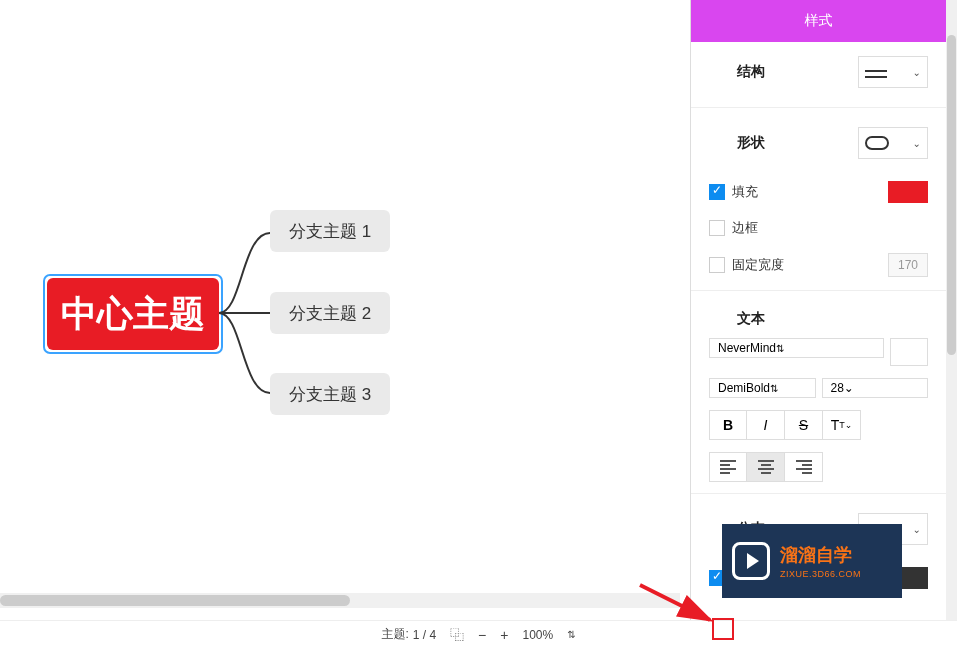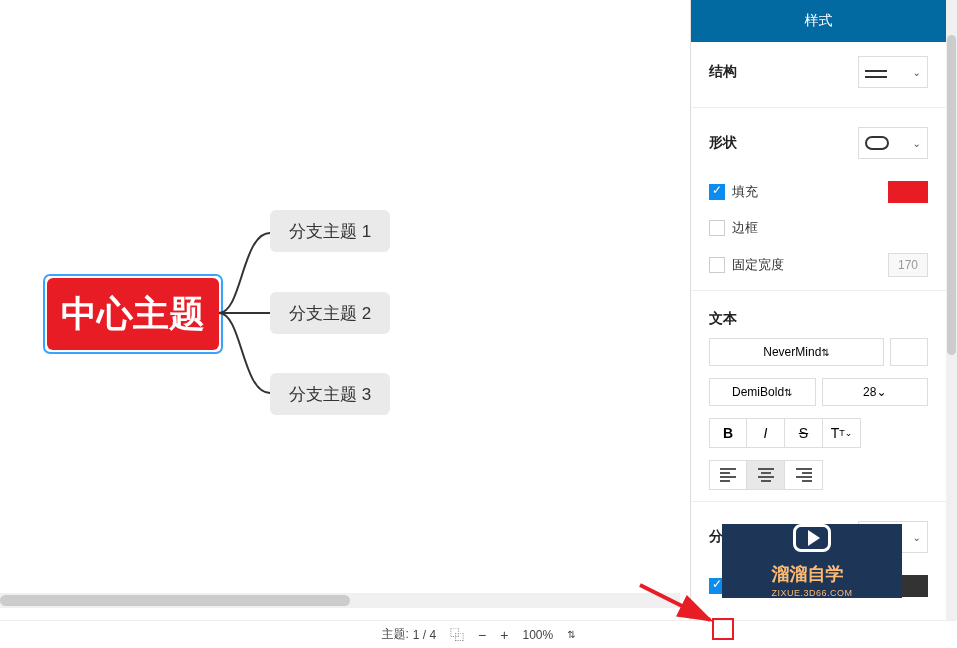--- a/index.html
+++ b/index.html
@@ -15,58 +15,58 @@
     .branch-topic { position: absolute; width: 120px; height: 42px; background: #eaeaea; border-radius: 6px; display: flex; align-items: center; justify-content: center; color: #333; font-size: 17px; }
     .bt1 { left: 270px; top: 210px; }
     .bt2 { left: 270px; top: 292px; }
     .bt3 { left: 270px; top: 373px; }
     
     .connector { position: absolute; stroke: #333; stroke-width: 2; fill: none; }
     
     .sidebar { position: absolute; right: 11px; top: 0; width: 256px; height: 648px; background: #fff; border-left: 1px solid #ddd; }
     .sb-tabs { display: flex; height: 42px; }
     .sb-tab { flex: 1; display: flex; align-items: center; justify-content: center; font-size: 14px; cursor: pointer; }
-    .sb-tab.active { background: #0369a1; color: #fff; font-weight: 500; }
+    .sb-tab.active { background: #d946ef; color: #fff; font-weight: 500; }
     .sb-tab.inactive { background: #fff; color: #666; }
     
     .sb-row { display: flex; align-items: center; padding: 14px 18px; justify-content: space-between; }
-    .sb-label { font-size: 14px; font-weight: 600; color: #222; }
+    .sb-label { font-size: 14px; font-weight: 600; color: #222; margin-left: 28px; }
     .sb-dropdown { width: 70px; height: 32px; border: 1px solid #ddd; background: #fff; display: flex; align-items: center; justify-content: space-between; padding: 0 6px; cursor: pointer; }
     .sb-dropdown .caret { font-size: 10px; color: #555; }
     
     .check-row { display: flex; align-items: center; padding: 8px 18px; justify-content: space-between; font-size: 13px; color: #333; }
     .check-left { display: flex; align-items: center; gap: 7px; }
     .chk { width: 16px; height: 16px; border: 1px solid #ccc; display: inline-block; position: relative; }
     .chk.checked { background: #0d8cf0; border-color: #0d8cf0; }
     .chk.checked::after { content: '✓'; color: #fff; font-size: 12px; position: absolute; left: 2px; top: -2px; }
     .color-swatch { width: 40px; height: 22px; background: #e81c25; }
     .color-swatch.dark { background: #333; }
     .width-input { width: 40px; height: 24px; border: 1px solid #ddd; text-align: center; font-size: 12px; color: #999; background: #f8f8f8; }
     
     .divider { height: 1px; background: #eee; margin: 5px 0; }
     
     .font-row { padding: 6px 18px; display: flex; gap: 6px; }
-    .font-select { flex: 1; height: 28px; border: 1px solid #ddd; display: flex; align-items: center; justify-content: center; padding: 0 8px; font-size: 12px; cursor: pointer; }
+    .font-select { flex: 1; height: 20px; border: 1px solid #ddd; display: flex; align-items: center; justify-content: flex-start; padding: 0 8px; font-size: 12px; cursor: pointer; }
     .font-small { width: 45px; }
     .font-color { width: 38px; height: 28px; border: 1px solid #ddd; background: #fff; }
     
     .btn-group { display: flex; padding: 6px 18px; }
     .fmt-btn { width: 38px; height: 30px; border: 1px solid #ddd; display: flex; align-items: center; justify-content: center; font-size: 14px; cursor: pointer; background: #fff; }
     .fmt-btn + .fmt-btn { border-left: none; }
     
     .align-group { display: flex; padding: 6px 18px; }
     .align-btn { width: 38px; height: 30px; border: 1px solid #ddd; display: flex; align-items: center; justify-content: center; cursor: pointer; background: #fff; }
     .align-btn.active { background: #e8e8e8; }
     .align-btn + .align-btn { border-left: none; }
     
     .footer-bar { position: absolute; left: 0; bottom: 0; width: 957px; height: 28px; background: #fff; border-top: 1px solid #eee; display: flex; align-items: center; justify-content: center; gap: 14px; font-size: 12px; color: #444; }
     .ftb-item { display: flex; align-items: center; gap: 4px; }
     .ftb-btn { cursor: pointer; font-size: 14px; }
     
-    .watermark { position: absolute; right: 55px; bottom: 50px; width: 180px; height: 74px; background: #1d3556; color: #fdba74; display: flex; align-items: center; padding: 0 25px; font-size: 18px; font-weight: bold; gap: 10px; flex-direction: column; }
+    .watermark { position: absolute; right: 55px; bottom: 50px; width: 180px; height: 74px; background: #1d3556; color: #f97316; display: flex; align-items: center; padding: 0 10px; font-size: 18px; font-weight: bold; gap: 10px; }
     .wm-play { width: 38px; height: 38px; border: 3px solid #fff; border-radius: 8px; display: flex; align-items: center; justify-content: center; }
     .wm-play::after { content: ''; border-left: 12px solid #fff; border-top: 8px solid transparent; border-bottom: 8px solid transparent; margin-left: 3px; }
     .wm-text { display: flex; flex-direction: column; }
     .wm-sub { font-size: 9px; font-weight: normal; letter-spacing: 0.5px; margin-top: 2px; }
     
     .red-arrow { position: absolute; left: 635px; bottom: 18px; pointer-events: none; }
     .check-highlight { position: absolute; right: 223px; bottom: 8px; width: 22px; height: 22px; border: 2.5px solid #e81c25; }
     
     .right-scroll { position: absolute; right: 0; top: 0; width: 11px; height: 648px; background: #f0f0f0; }
     .right-scroll::after { content: ''; position: absolute; top: 35px; left: 1px; width: 9px; height: 320px; background: #ccc; border-radius: 5px; }

